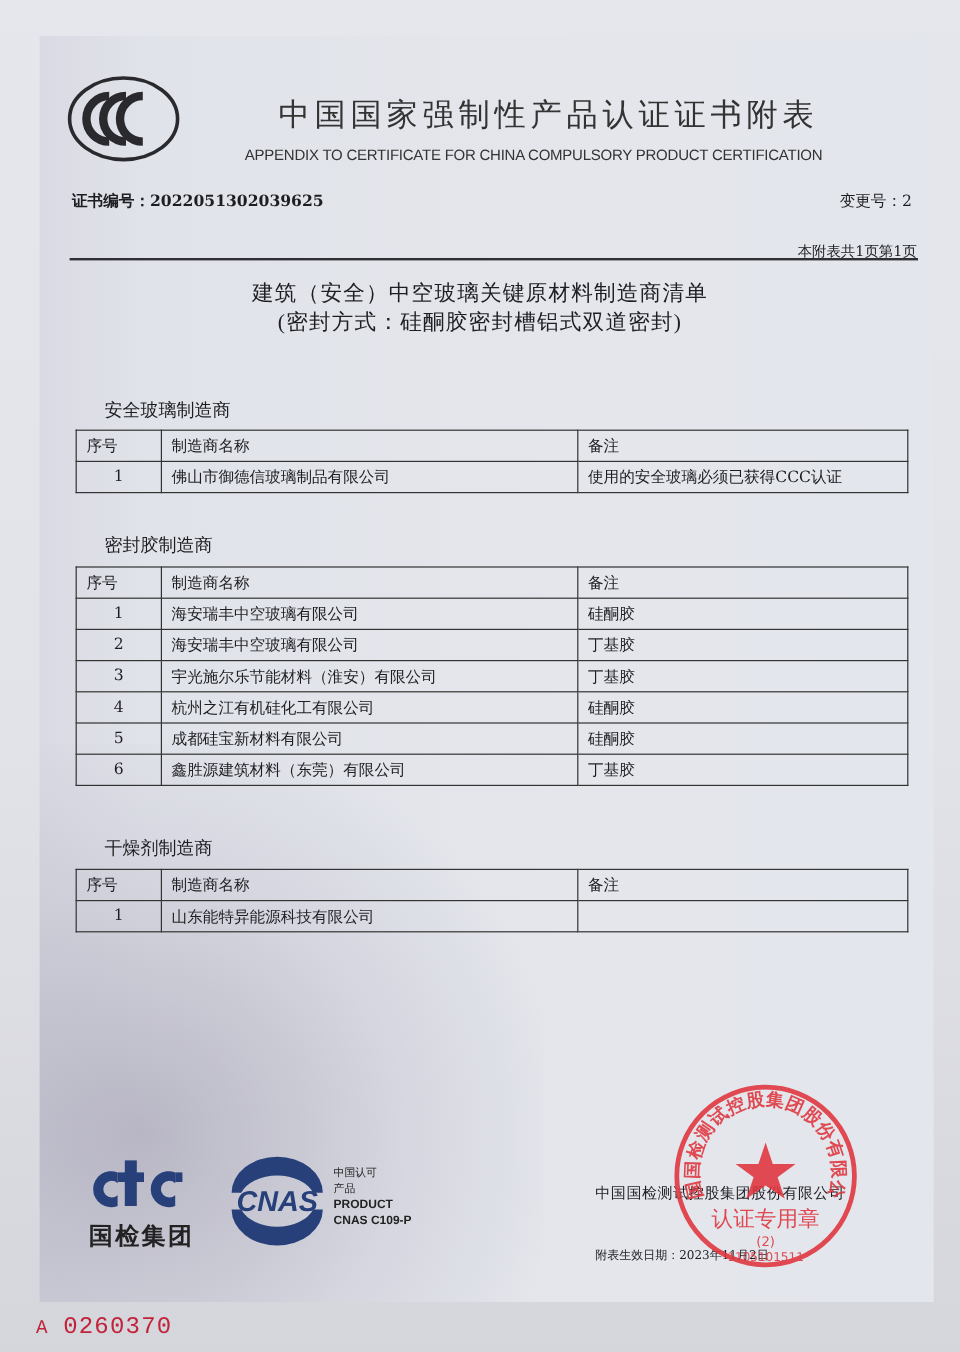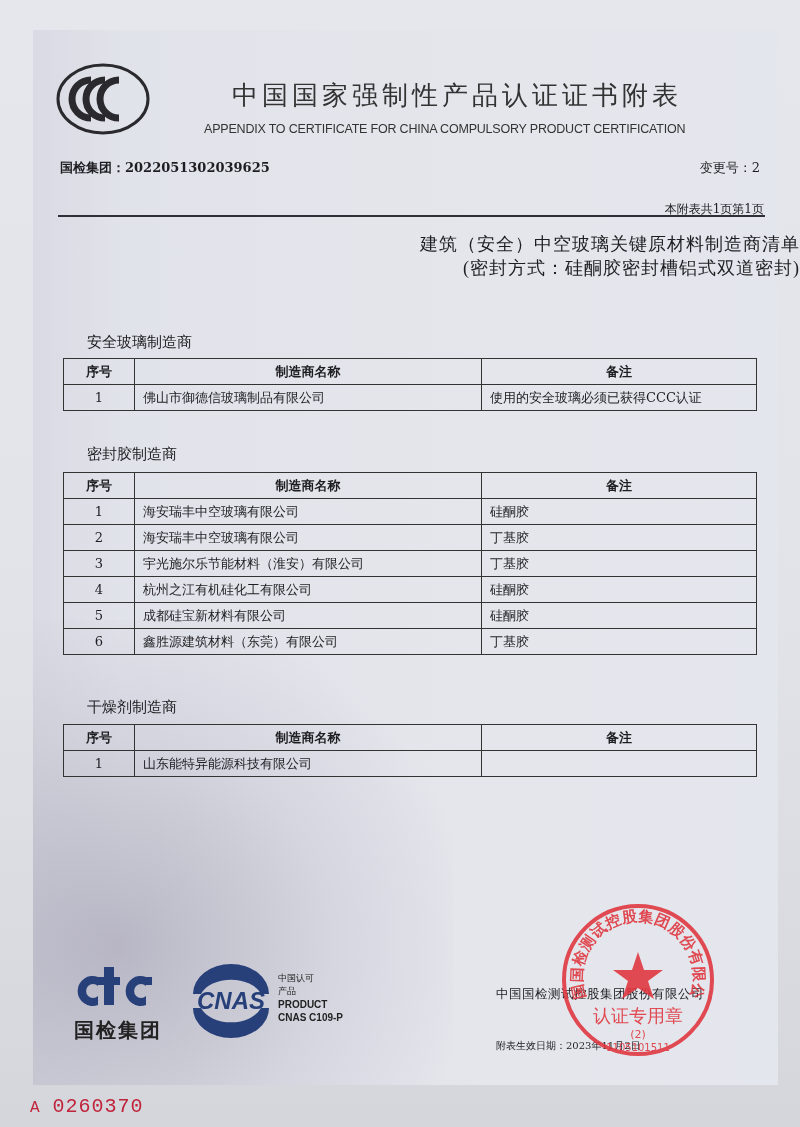--- a/index.html
+++ b/index.html
@@ -28,30 +28,30 @@
     }
     .title-en {
       position: absolute; left: 204px; top: 122px; font-size: 12.5px; letter-spacing: -0.2px;
       font-family: Liberation Sans, sans-serif; color: #333;
     }
     .cert-no { position: absolute; left: 60px; top: 159px; font-size: 13px; font-weight: bold; }
     .change-no { position: absolute; right: 40px; top: 159px; font-size: 13px; }
     .page-count { position: absolute; right: 36px; top: 201px; font-size: 12px; }
     .hr { position: absolute; left: 58px; top: 215px; width: 707px; height: 2px; background: #2f2f35; }
     .doc-title {
-      position: absolute; left: 0; width: 800px; text-align: right; font-size: 18px; letter-spacing: 1px;
+      position: absolute; left: 0; width: 800px; text-align: center; font-size: 18px; letter-spacing: 1px;
     }
     .section-title { position: absolute; left: 87px; font-size: 15px; font-family: "DejaVu Sans", "Liberation Sans", sans-serif; }
     table.mtable {
       position: absolute; left: 63px; width: 694px; border-collapse: collapse; font-size: 13px;
     }
     table.mtable td, table.mtable th {
       border: 1.5px solid #333; height: 25px; padding: 0 8px; font-weight: normal;
     }
-    table.mtable th { text-align: center; font-weight: bold; }
+    table.mtable th { text-align: left; }
     .c-no { width: 54px; text-align: center; }
     .c-name { width: 330px; }
     .c-note { }
     .logo-ctc { position: absolute; left: 76px; top: 963px; }
     .ctc-text { position: absolute; left: 74px; top: 1017px; font-size: 20px; font-weight: bold; letter-spacing: 2px; font-family: "DejaVu Sans", sans-serif; color: #222; }
     .cnas-logo { position: absolute; left: 185px; top: 962px; }
     .cnas-info { position: absolute; left: 278px; top: 972px; font-size: 10px; line-height: 13px; font-family: "Liberation Sans", "DejaVu Sans", sans-serif; font-weight: bold; color: #222; }
     .cnas-info .cn { font-weight: normal; font-family: "DejaVu Serif", serif; font-size: 9px; }
     .issuer { position: absolute; left: 496px; top: 986px; font-size: 12.5px; letter-spacing: 0.5px; }
     .effective { position: absolute; left: 496px; top: 1028px; font-size: 10px; margin-top: 11px; }
@@ -72,21 +72,21 @@
     <path d="M36 18 A19 19 0 0 0 36 56"></path>
     <path d="M50 18 A19 19 0 0 0 50 56"></path>
     <path d="M64 18 A19 19 0 0 0 64 56"></path>
   </g>
 </svg>
 
 <div class="title-cn">中国国家强制性产品认证证书附表</div>
 <div class="title-en">APPENDIX TO CERTIFICATE FOR CHINA COMPULSORY PRODUCT CERTIFICATION</div>
 
 <div class="cert-no">
-  <span>国检集团：</span><span>2022051302039625</span>
+  <span>证书编号：</span><span>2022051302039625</span>
 </div>
 <div class="change-no">
   <span>变更号：</span><span>2</span>
 </div>
 <div class="page-count">本附表共1页第1页</div>
 <div class="hr"></div>
 
 <div class="doc-title" style="top:232px;">建筑（安全）中空玻璃关键原材料制造商清单</div>
 <div class="doc-title" style="top:256px;font-family:Liberation Serif, serif;">(密封方式：硅酮胶密封槽铝式双道密封)</div>
 

